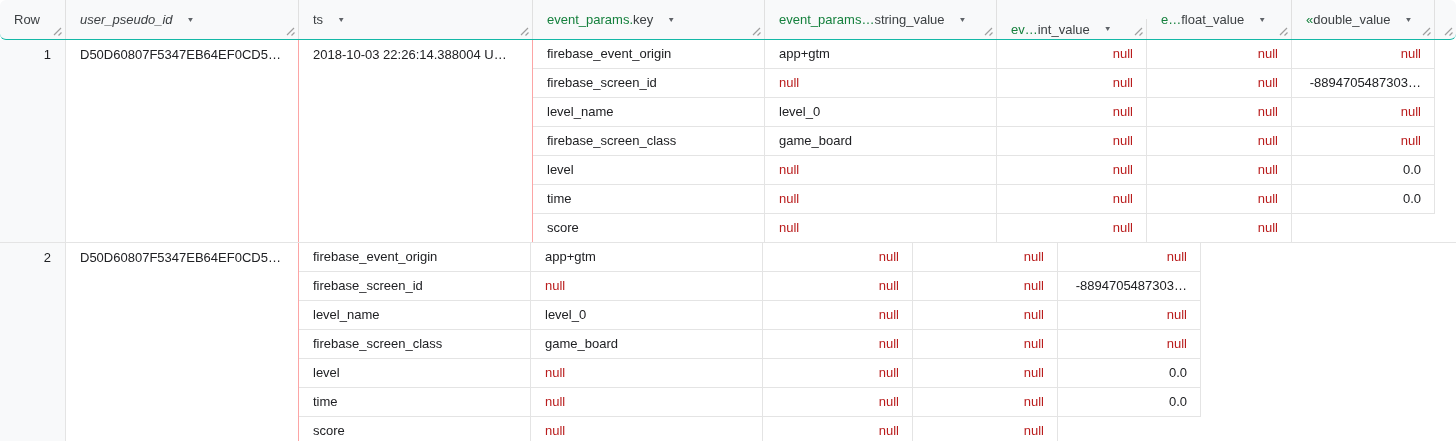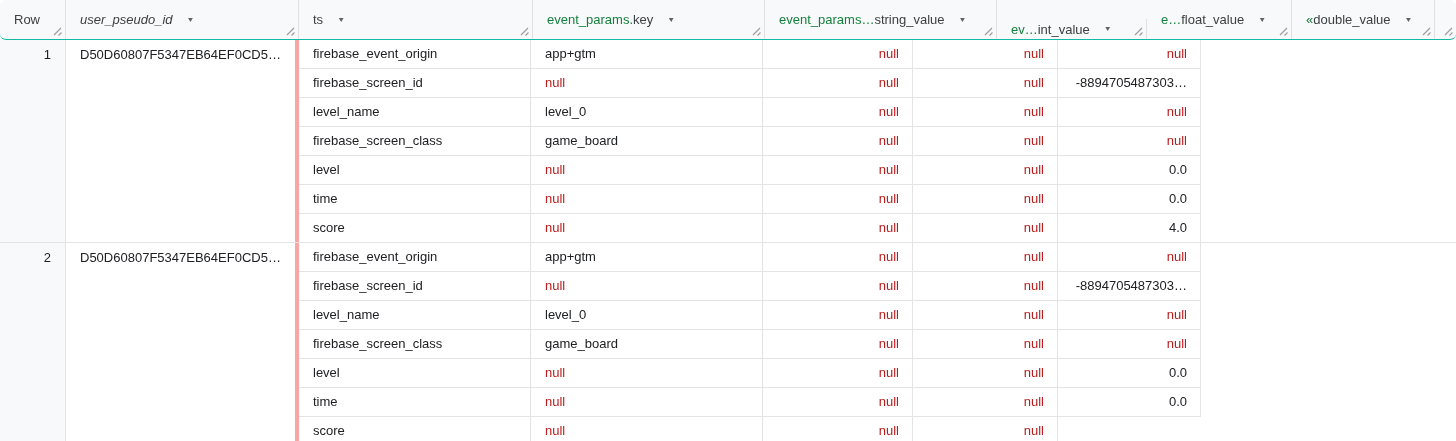--- a/index.html
+++ b/index.html
@@ -18,21 +18,21 @@
   .menu-arrow{margin-left:14px;font-size:8px;color:#5f6368;line-height:1;transform:scaleY(.9);cursor:pointer;}
   .handle{position:absolute;right:3px;bottom:3px;cursor:col-resize;}
   
   .w-row{width:66px;} .w-user{width:233px;font-style:italic;} .w-ts{width:234px;}
   .w-key{width:232px;} .w-str{width:232px;} .w-int{width:150px;margin-top:19px;}
   .w-flt{width:145px;} .w-dbl{width:143px;} .w-sliver{width:21px;}
   
   .group{display:flex;border-bottom:1px solid #e4e4e4;box-sizing:content-box;}
   .cell-rownum{width:66px;flex:none;background:#f8f9fa;border-right:1px solid #e4e4e4;
                box-sizing:border-box;text-align:right;padding-right:14px;line-height:29px;}
-  .cell-user,.cell-ts{flex:none;border-right:4px solid #fca5a5;box-sizing:border-box;
+  .cell-user,.cell-ts{flex:none;border-right:1px solid #fca5a5;box-sizing:border-box;
                padding-left:14px;line-height:29px;white-space:nowrap;overflow:hidden;}
   .cell-user{width:233px;} .cell-ts{width:234px;}
   .params{flex:none;display:flex;flex-direction:column;width:902px;}
   .prow{display:flex;height:29px;box-sizing:border-box;}
   .prow:not(:last-child){border-bottom:1px solid #e4e4e4;}
   .prow:last-child{height:28px;}
   .pc{flex:none;box-sizing:border-box;border-right:1px solid #e4e4e4;line-height:27px;
       white-space:nowrap;overflow:hidden;}
   .pc.key{width:232px;padding-left:14px;}
   .pc.str{width:232px;padding-left:14px;}
@@ -129,20 +129,21 @@
           <path d="M2 9 L9 2 M6.5 9.5 L9.5 6.5"></path>
         </svg>
     </div>
   </div>
 
   <div>
     <div>
   <div class="group">
     <div class="cell-rownum">1</div>
     <div class="cell-user">D50D60807F5347EB64EF0CD5…</div>
+    <div class="cell-ts">2018-10-03 22:26:14.388004 U…</div>
     <div class="params">
   <div class="prow">
     <div class="pc key">firebase_event_origin</div>
     <div class="pc str">app+gtm</div>
     <div class="pc int null">null</div>
     <div class="pc flt null">null</div>
     <div class="pc dbl null">null</div>
   </div>
 
   <div class="prow">
@@ -183,21 +184,20 @@
     <div class="pc int null">null</div>
     <div class="pc flt null">null</div>
     <div class="pc dbl">0.0</div>
   </div>
 
   <div class="prow">
     <div class="pc key">score</div>
     <div class="pc str null">null</div>
     <div class="pc int null">null</div>
     <div class="pc flt null">null</div>
-    <div class="pc dbl">4.0</div>
   </div>
 </div>
   </div>
 
   <div class="group">
     <div class="cell-rownum">2</div>
     <div class="cell-user">D50D60807F5347EB64EF0CD5…</div>
     <div class="params">
   <div class="prow">
     <div class="pc key">firebase_event_origin</div>

